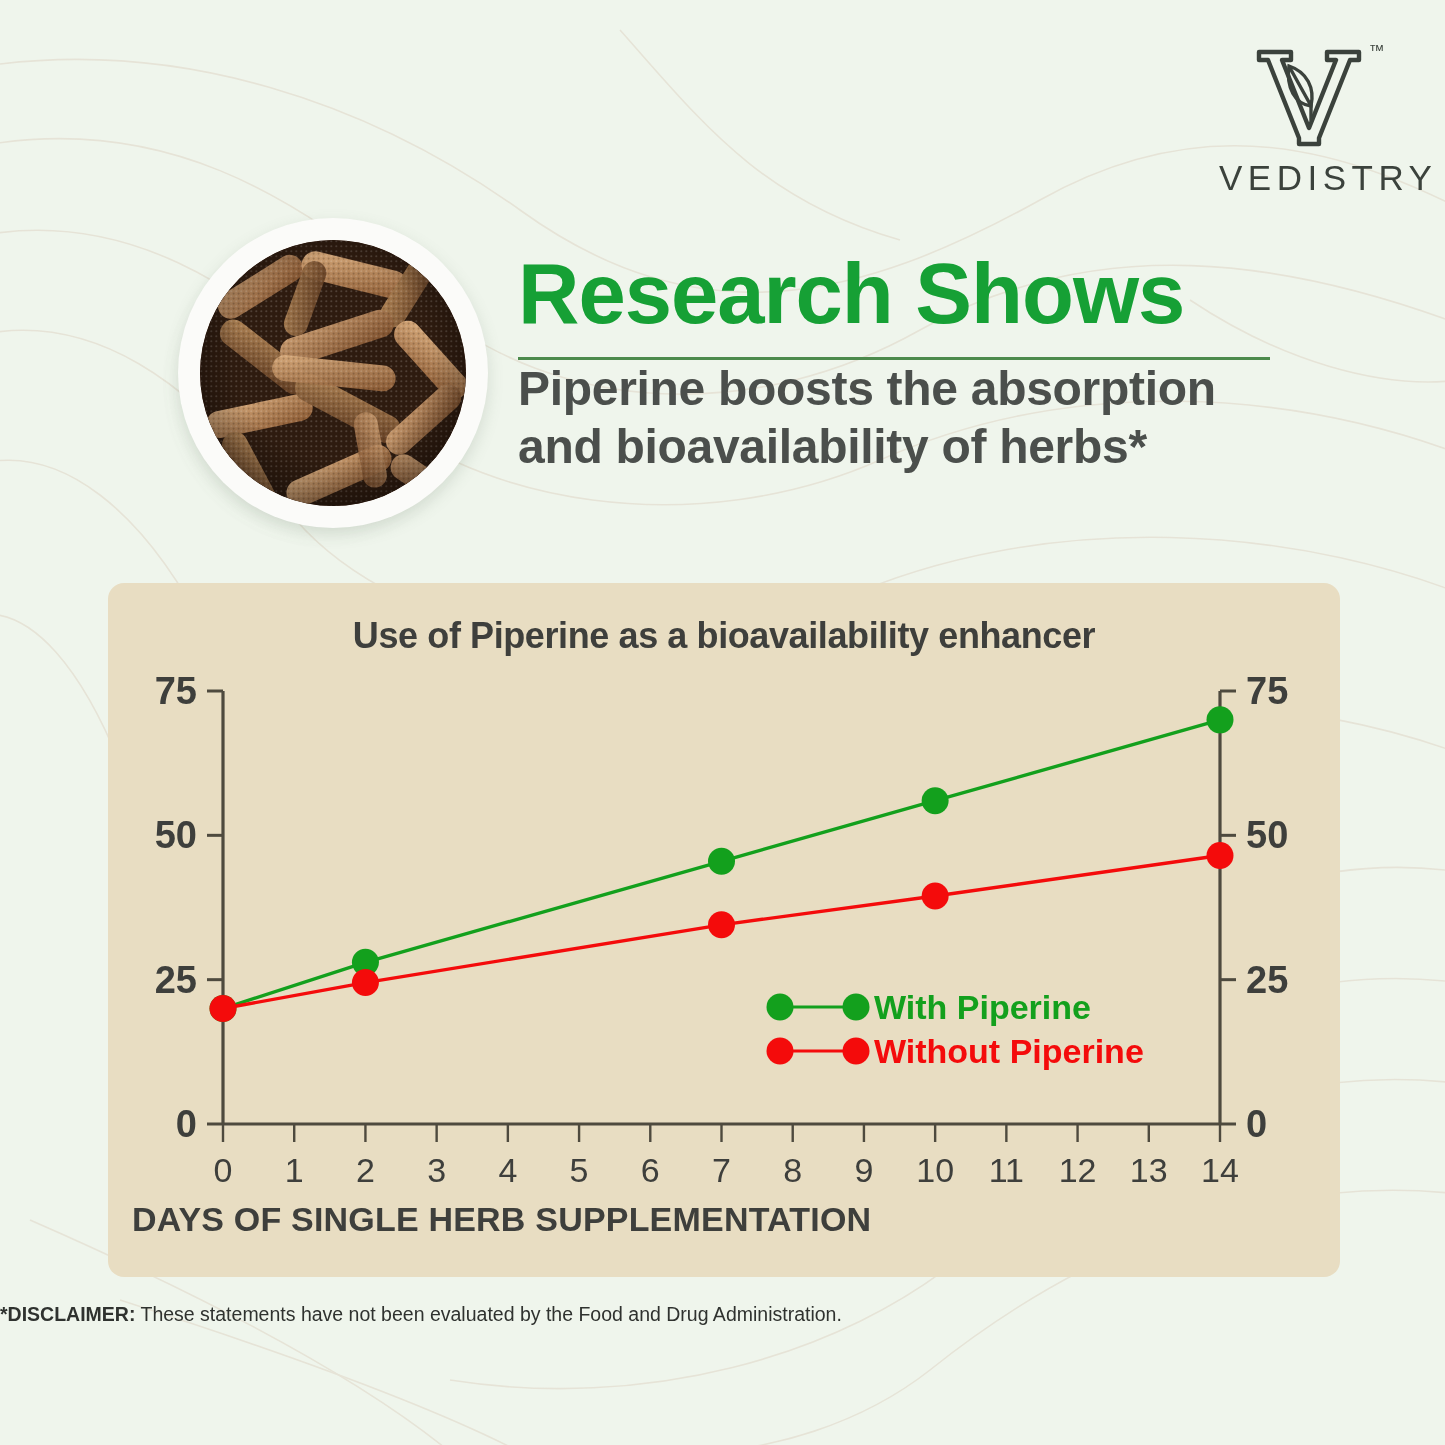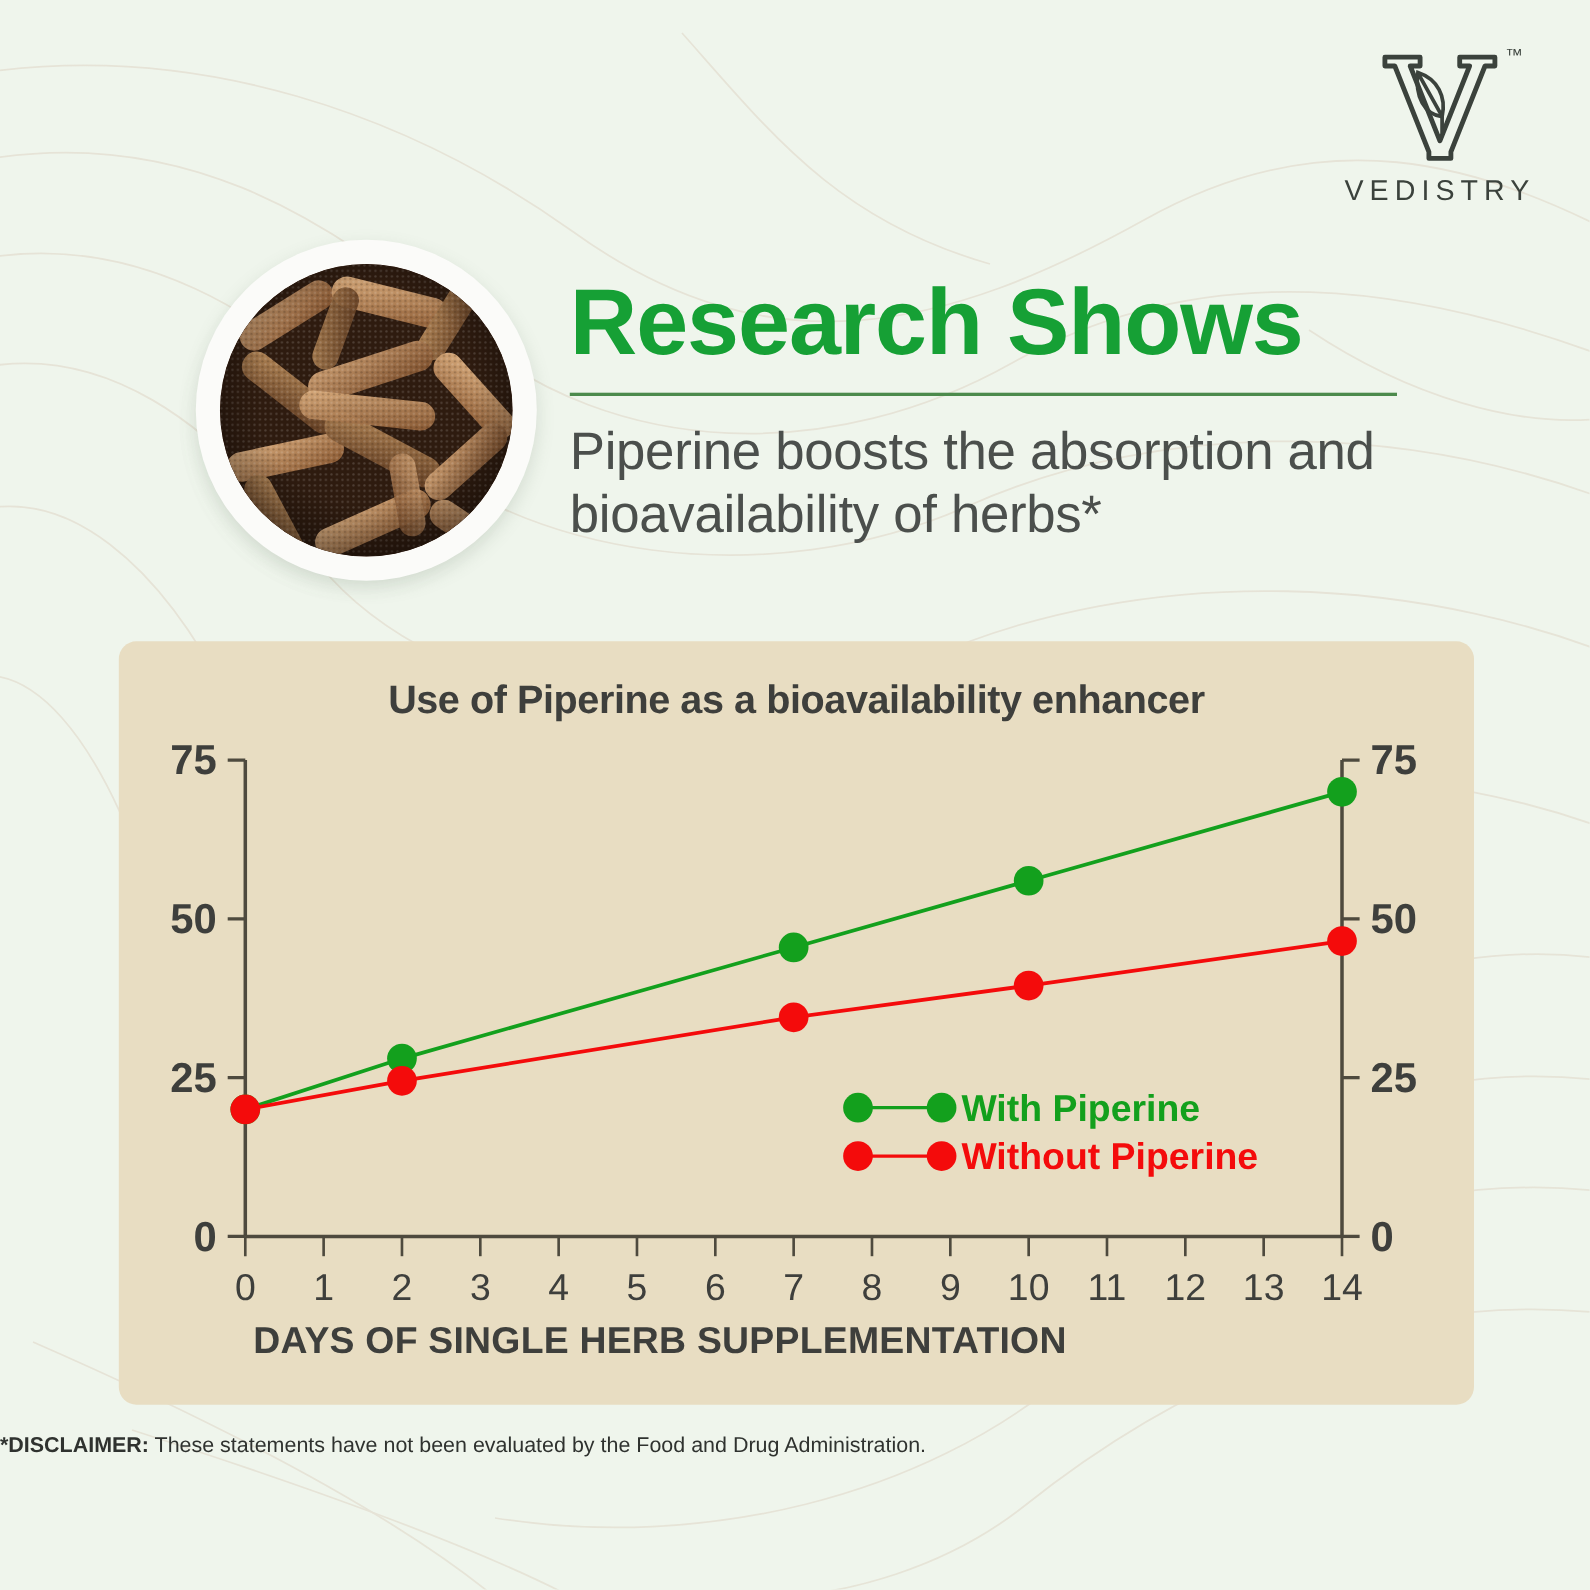--- a/index.html
+++ b/index.html
@@ -42,21 +42,21 @@
   #logo-tm {
     position: absolute;
     top: 2px;
     right: -16px;
     font-size: 16px;
     color: #3c433d;
     letter-spacing: .5px;
   }
   #logo-word {
     margin-top: 6px;
-    font-size: 26px;
+    font-size: 35px;
     letter-spacing: 5.5px;
     color: #3b423c;
     font-weight: 400;
   }
 
   
   #hero {
     position: absolute;
     top: 210px;
     left: 0;
@@ -114,25 +114,24 @@
     letter-spacing: -1px;
     color: #16a035;
   }
   #hero-rule {
     margin-top: 22px;
     width: 752px;
     height: 3px;
     background: #4c8a4c;
   }
   #hero-sub {
-    margin-top: 22px;
     font-size: 48px;
     line-height: 1.22;
     color: #4b4f4c;
-    font-weight: 400;
+    font-weight: 700;
     letter-spacing: -.3px;
   }
 
   
   #panel {
     position: absolute;
     left: 108px;
     top: 583px;
     width: 1232px;
     height: 694px;
@@ -159,25 +158,26 @@
     top: 0;
     width: 1232px;
     height: 694px;
   }
 
   #xaxis-label {
     position: absolute;
     bottom: 38px;
     left: 0;
     width: 984px;
-    text-align: center;
+    text-align: left;
     font-size: 34px;
     font-weight: 700;
     letter-spacing: .2px;
     color: #3e3f3c;
+    padding-left: 24px;
   }
 
   
   #disclaimer {
     position: absolute;
     top: 1297px;
     left: 0;
     width: 1445px;
     text-align: left;
     z-index: 3;

